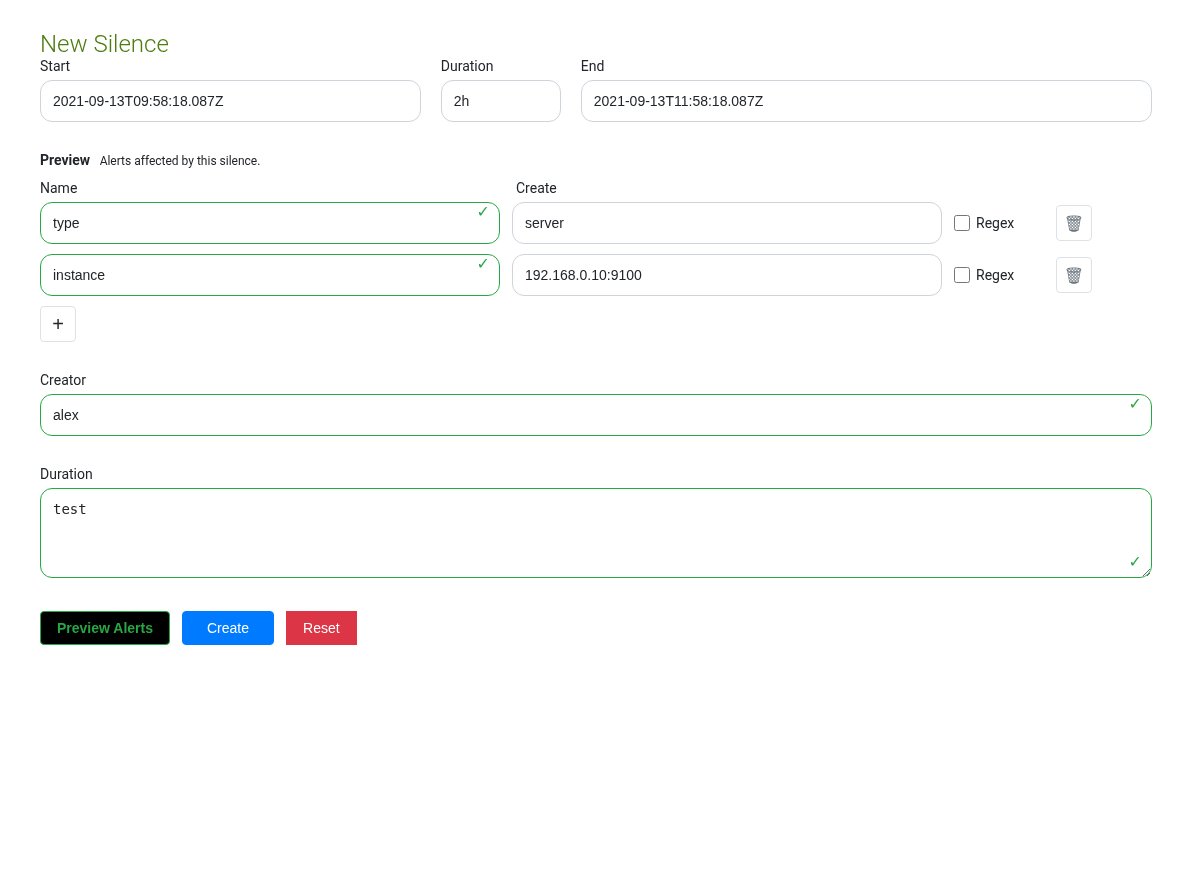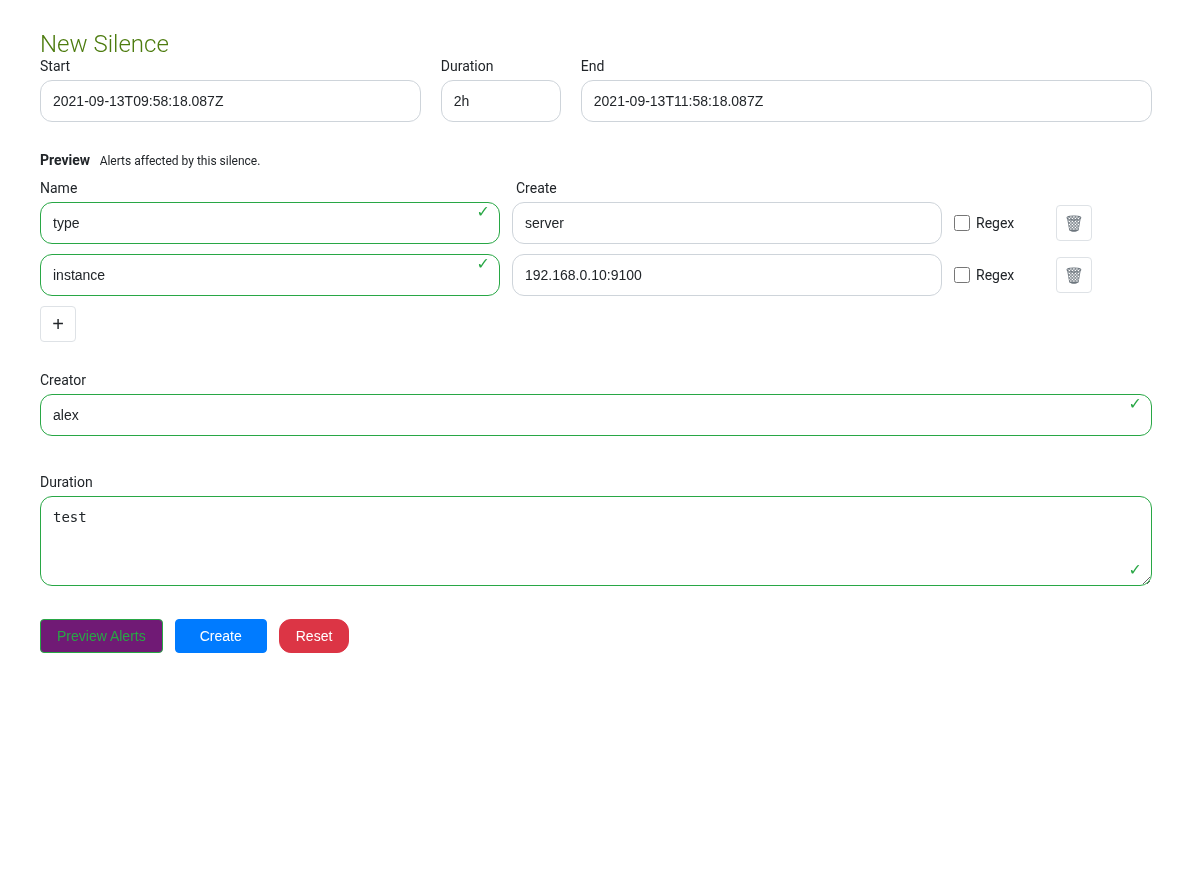--- a/index.html
+++ b/index.html
@@ -178,21 +178,21 @@
       display: flex;
       align-items: center;
       justify-content: center;
       cursor: pointer;
       color: #212529;
       font-size: 20px;
       font-weight: 300;
     }
 
     .creator-section {
-      margin-bottom: 38px;
+      margin-bottom: 30px;
     }
 
     .creator-section label {
       display: block;
       margin-bottom: 6px;
     }
 
     .comment-section {
       margin-bottom: 30px;
     }
@@ -222,46 +222,46 @@
       font-size: 16px;
     }
 
     .action-buttons {
       display: flex;
       gap: 12px;
       align-items: center;
     }
 
     .btn-preview {
-      background: #701a75;
+      background: #000000;
       border: 1px solid #28a745;
       color: #28a745;
       border-radius: 4px;
       padding: 8px 16px;
       font-size: 14px;
       cursor: pointer;
-      font-weight: 400;
+      font-weight: 700;
     }
 
     .btn-create {
       background: #007bff;
       border: 1px solid #007bff;
       color: #ffffff;
       border-radius: 4px;
       padding: 8px 24px;
       font-size: 14px;
       cursor: pointer;
       font-weight: 400;
     }
 
     .btn-reset {
       background: #dc3545;
       border: 1px solid #dc3545;
       color: #ffffff;
-      border-radius: 12px;
+      border-radius: 0;
       padding: 8px 16px;
       font-size: 14px;
       cursor: pointer;
       font-weight: 400;
     }
 
     .full-width-creator {
       width: 100%;
     }
   </style>

